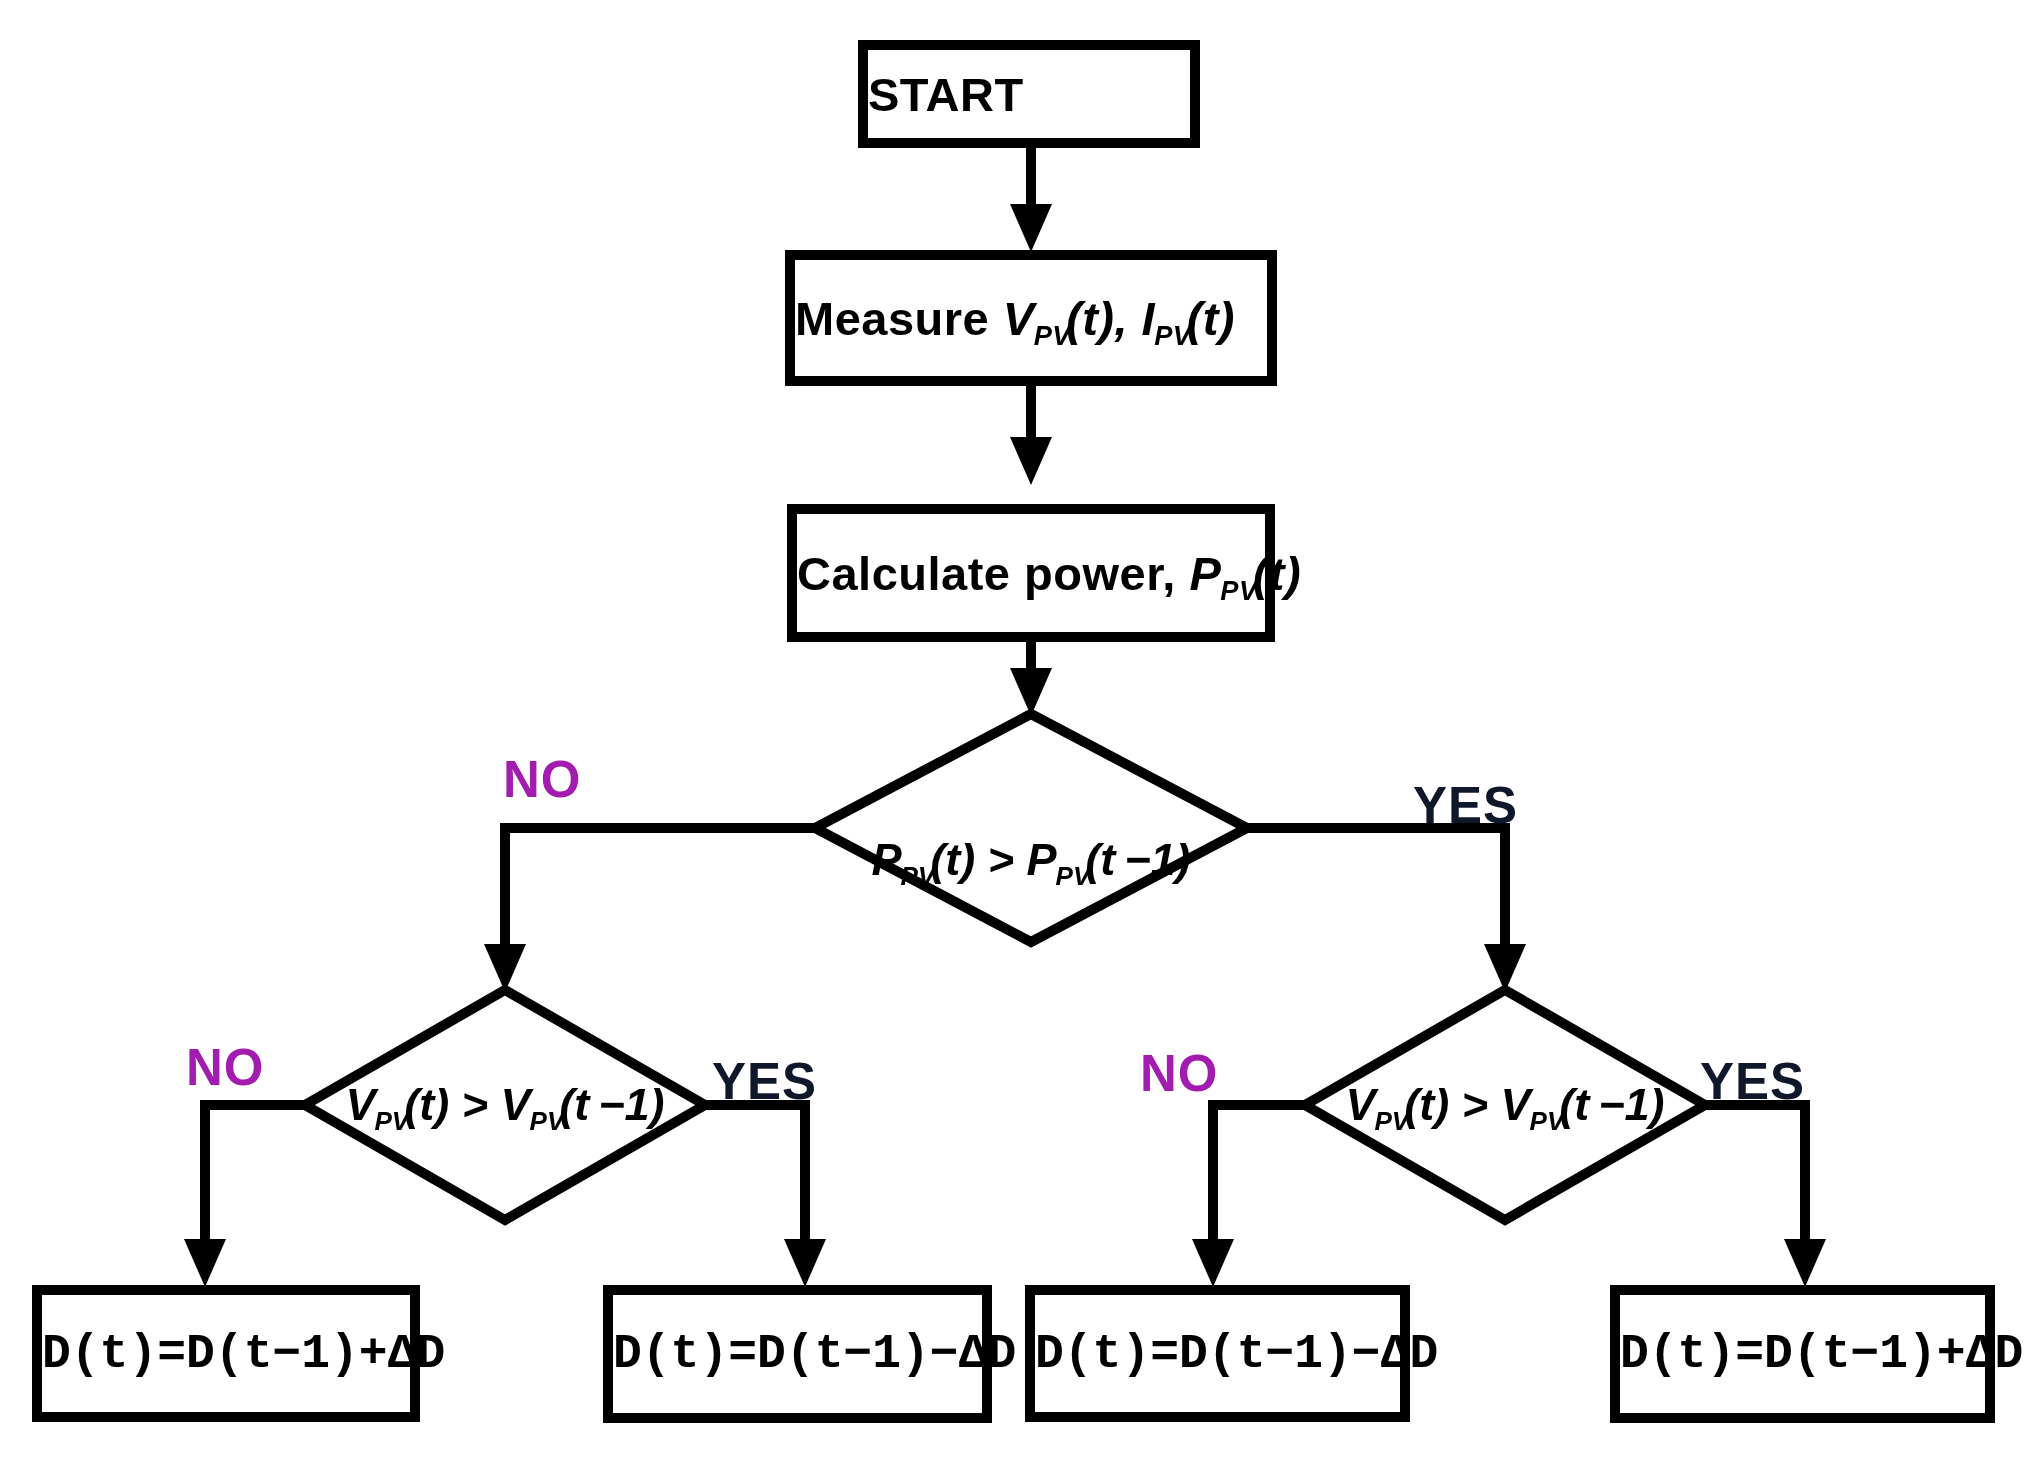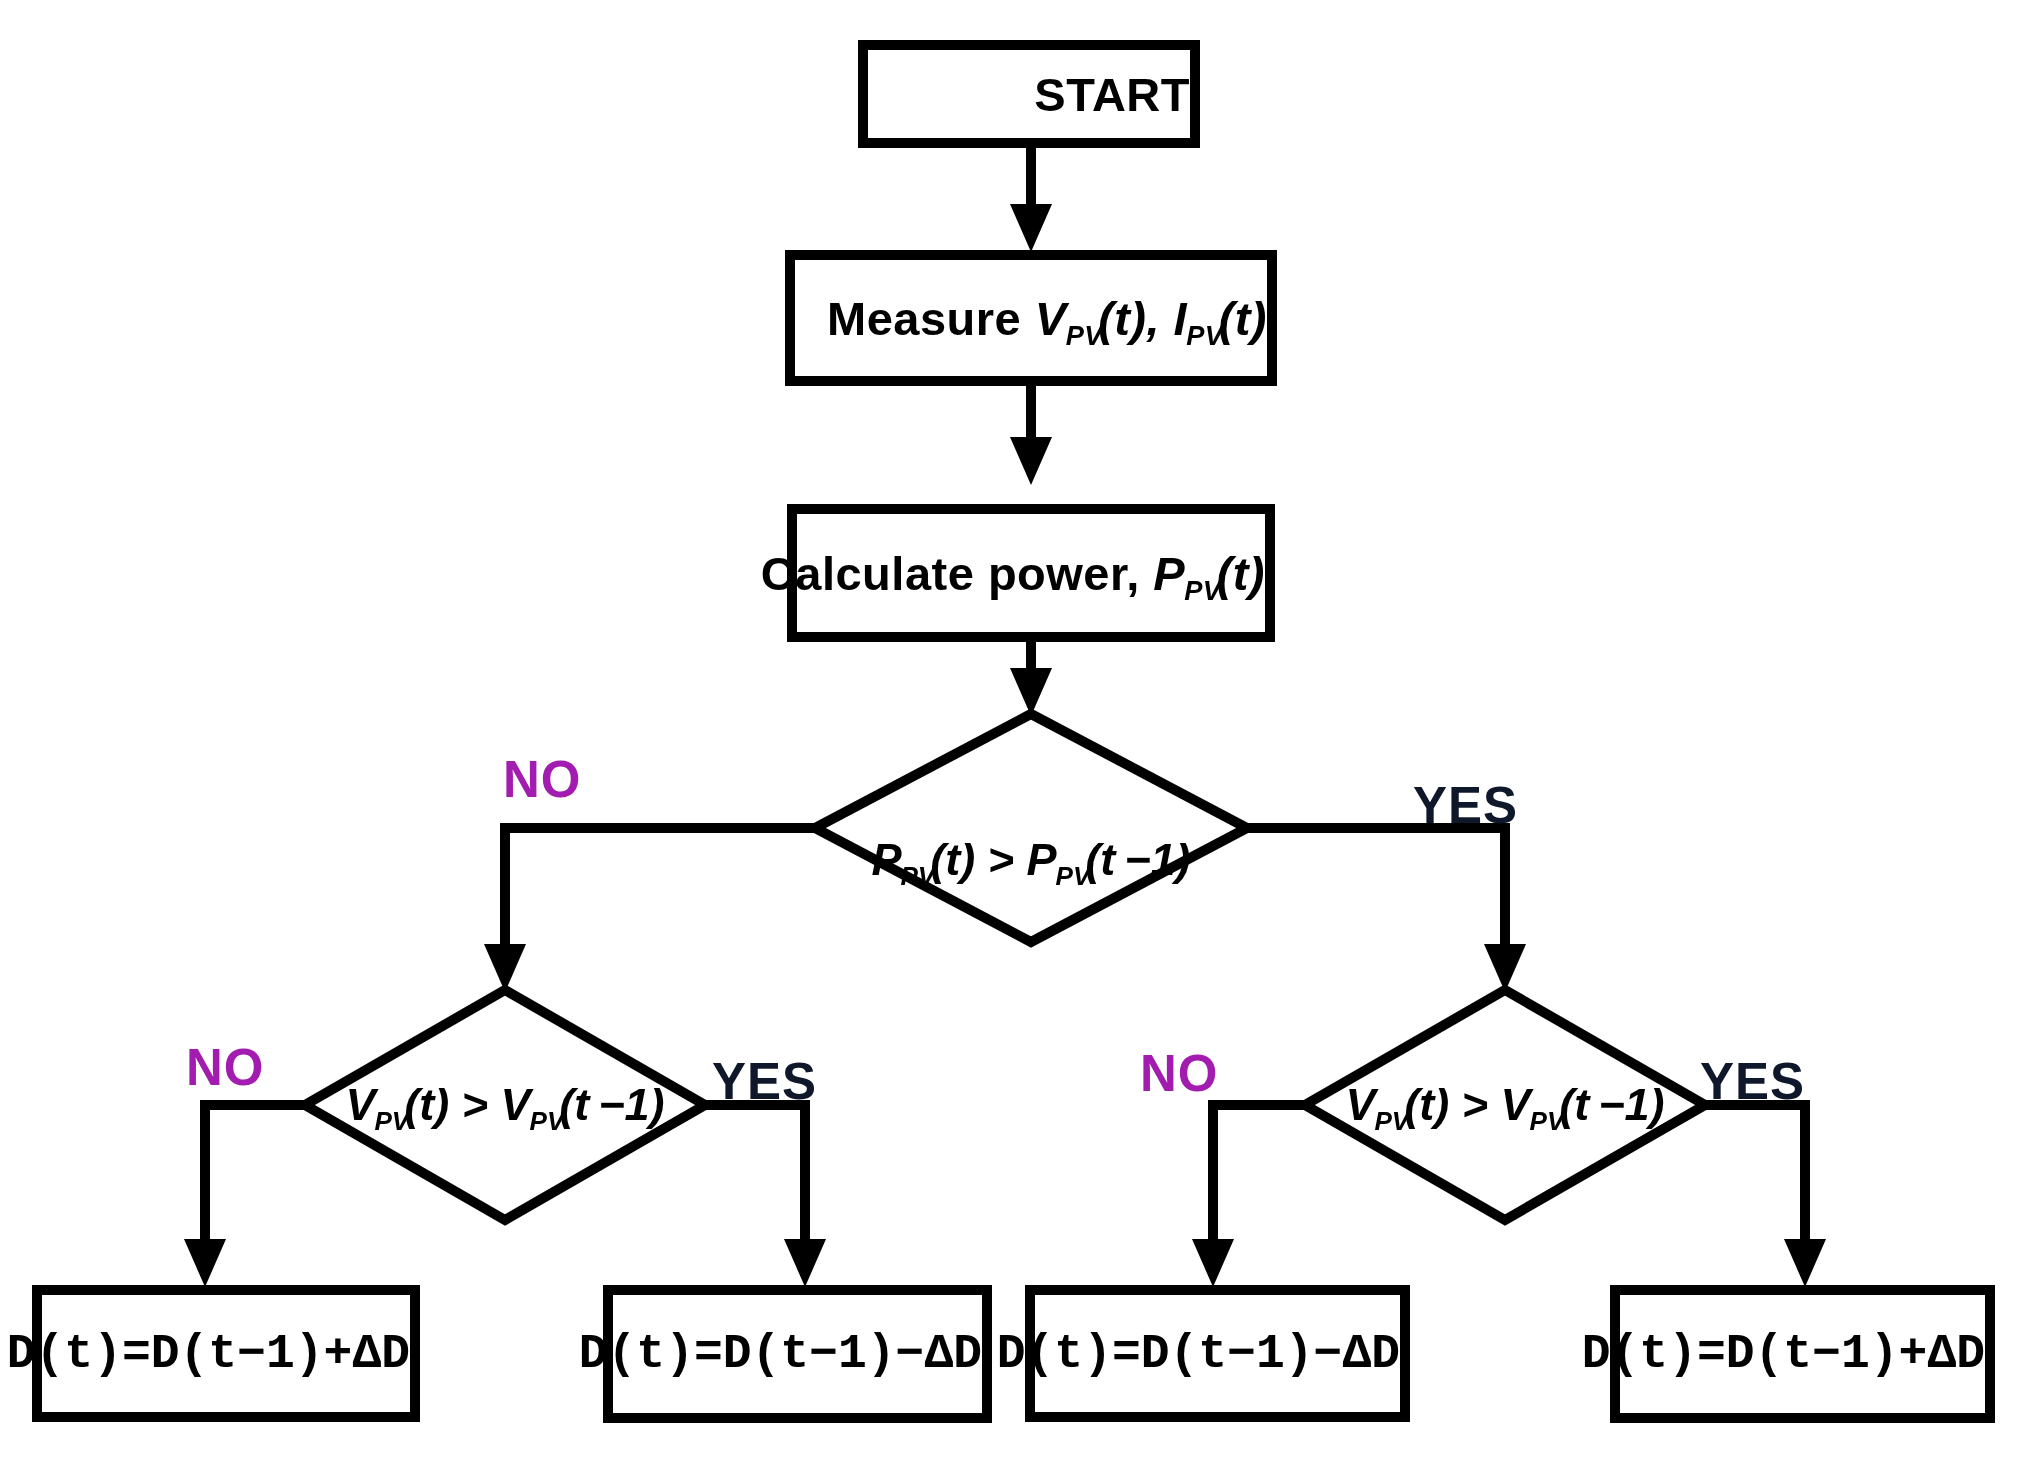--- a/index.html
+++ b/index.html
@@ -21,21 +21,21 @@
     width: 2029px;
     height: 1459px;
   }
   .node {
     position: absolute;
     box-sizing: border-box;
     background: #ffffff;
     border: 10px solid #000000;
     display: flex;
     align-items: center;
-    justify-content: flex-end;
+    justify-content: flex-start;
     font-weight: bold;
     color: #000000;
     white-space: nowrap;
   }
   .rect-label {
     font-size: 47px;
     letter-spacing: 0.5px;
   }
   .action-label {
     font-size: 48px;

